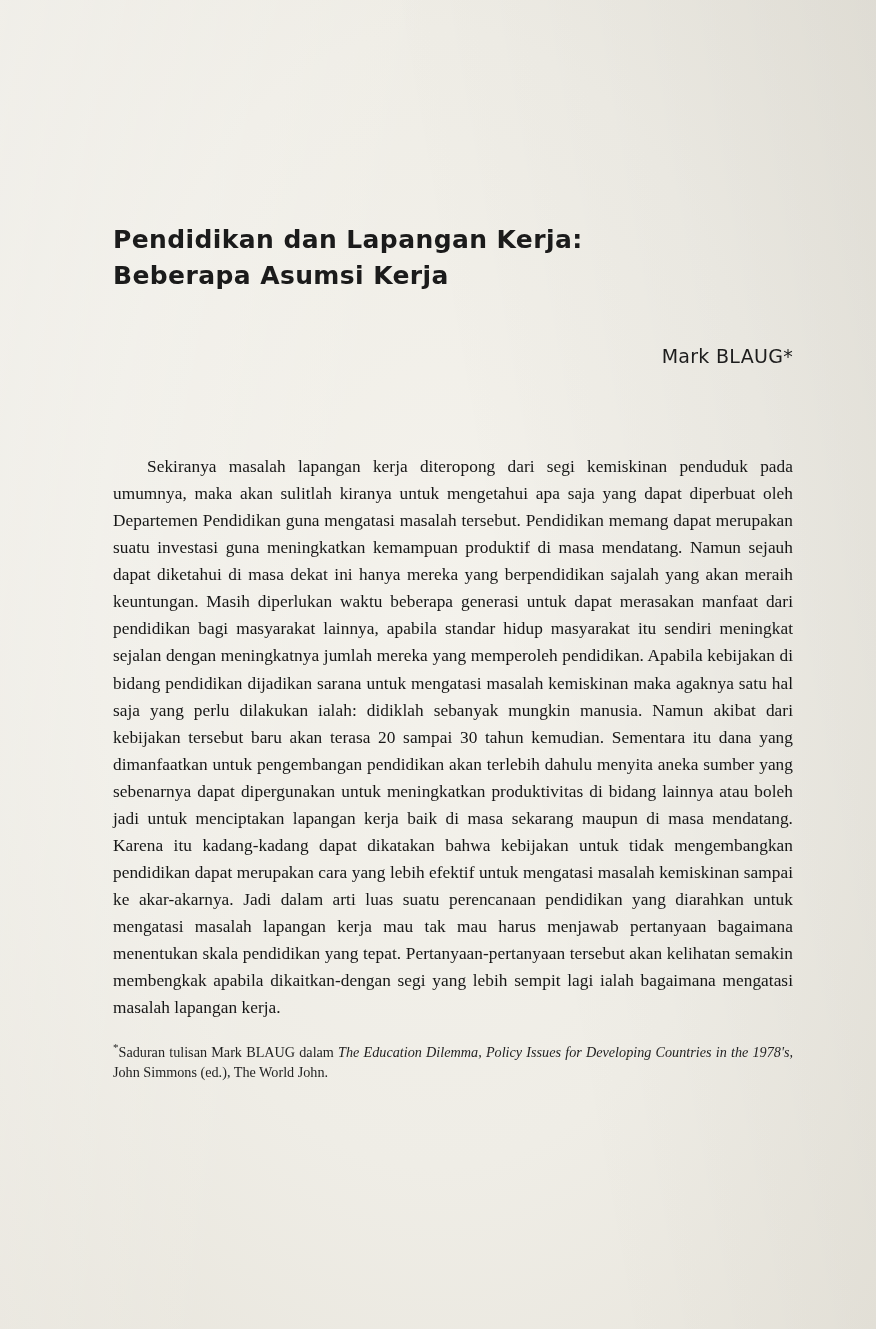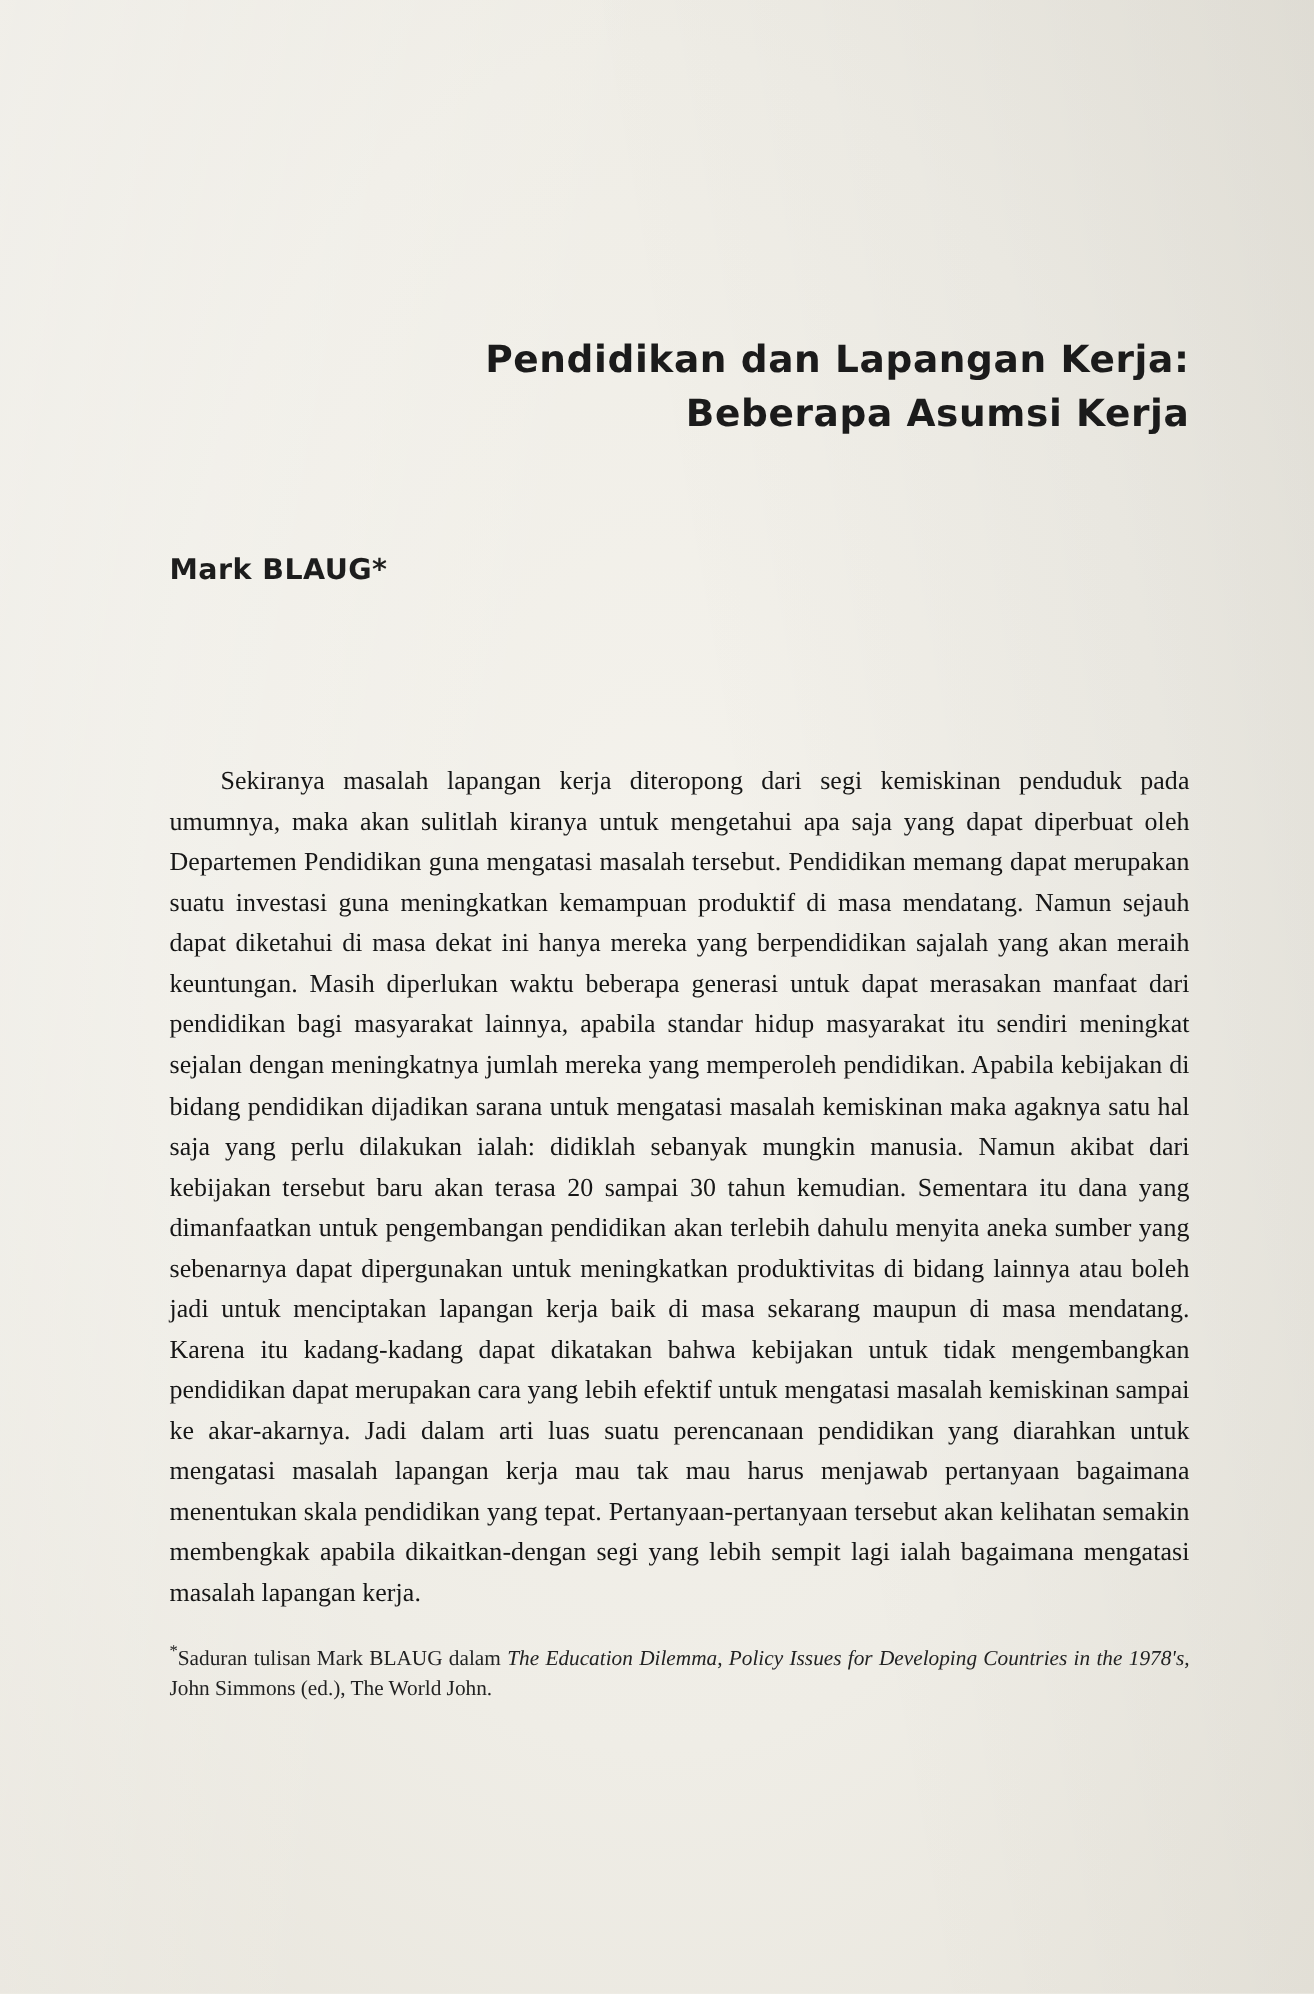--- a/index.html
+++ b/index.html
@@ -31,40 +31,40 @@
       linear-gradient(260deg, rgba(0,0,0,0.045) 0%, rgba(0,0,0,0) 45%);
   }
   .content {
     position: absolute;
     left: 113px;
     top: 0;
     width: 680px;
   }
   .title-block {
     margin-top: 222px;
-    text-align: right;
+    text-align: left;
   }
   .title-line {
     font-family: "DejaVu Sans", sans-serif;
     font-weight: bold;
     font-size: 25px;
     letter-spacing: 0.4px;
     color: #1b1b1b;
     line-height: 1.42;
   }
   .author {
-    margin-top: 76px;
+    text-align: right;
+    margin-top: 52px;
     font-family: "DejaVu Sans", sans-serif;
     font-size: 19px;
     letter-spacing: 0.3px;
     color: #1d1d1d;
-    font-weight: bold;
   }
   .body-text {
-    margin-top: 116px;
+    margin-top: 86px;
     font-size: 17.3px;
     line-height: 1.565;
     text-align: justify;
     color: #161616;
     letter-spacing: 0.05px;
   }
   .body-text p {
     margin: 0;
     text-indent: 34px;
   }

